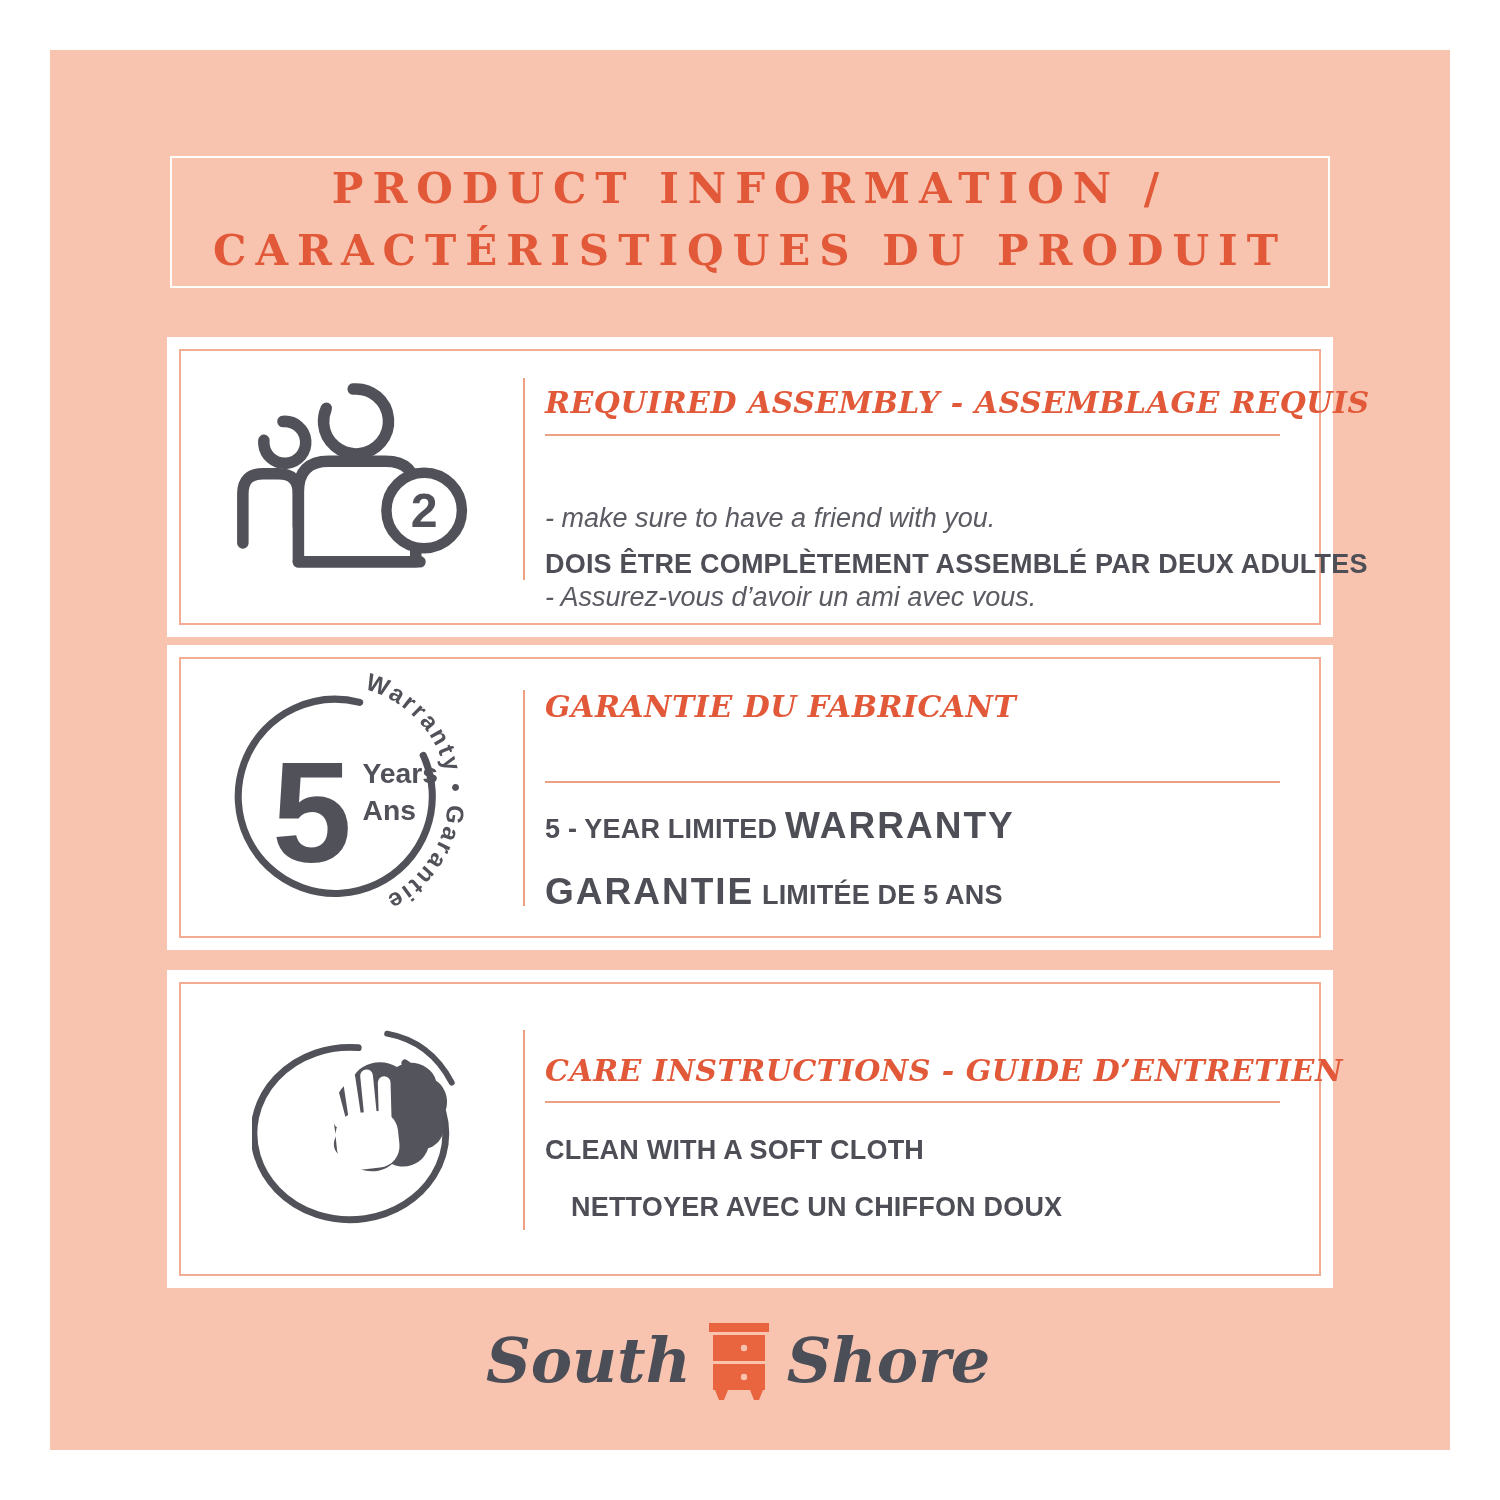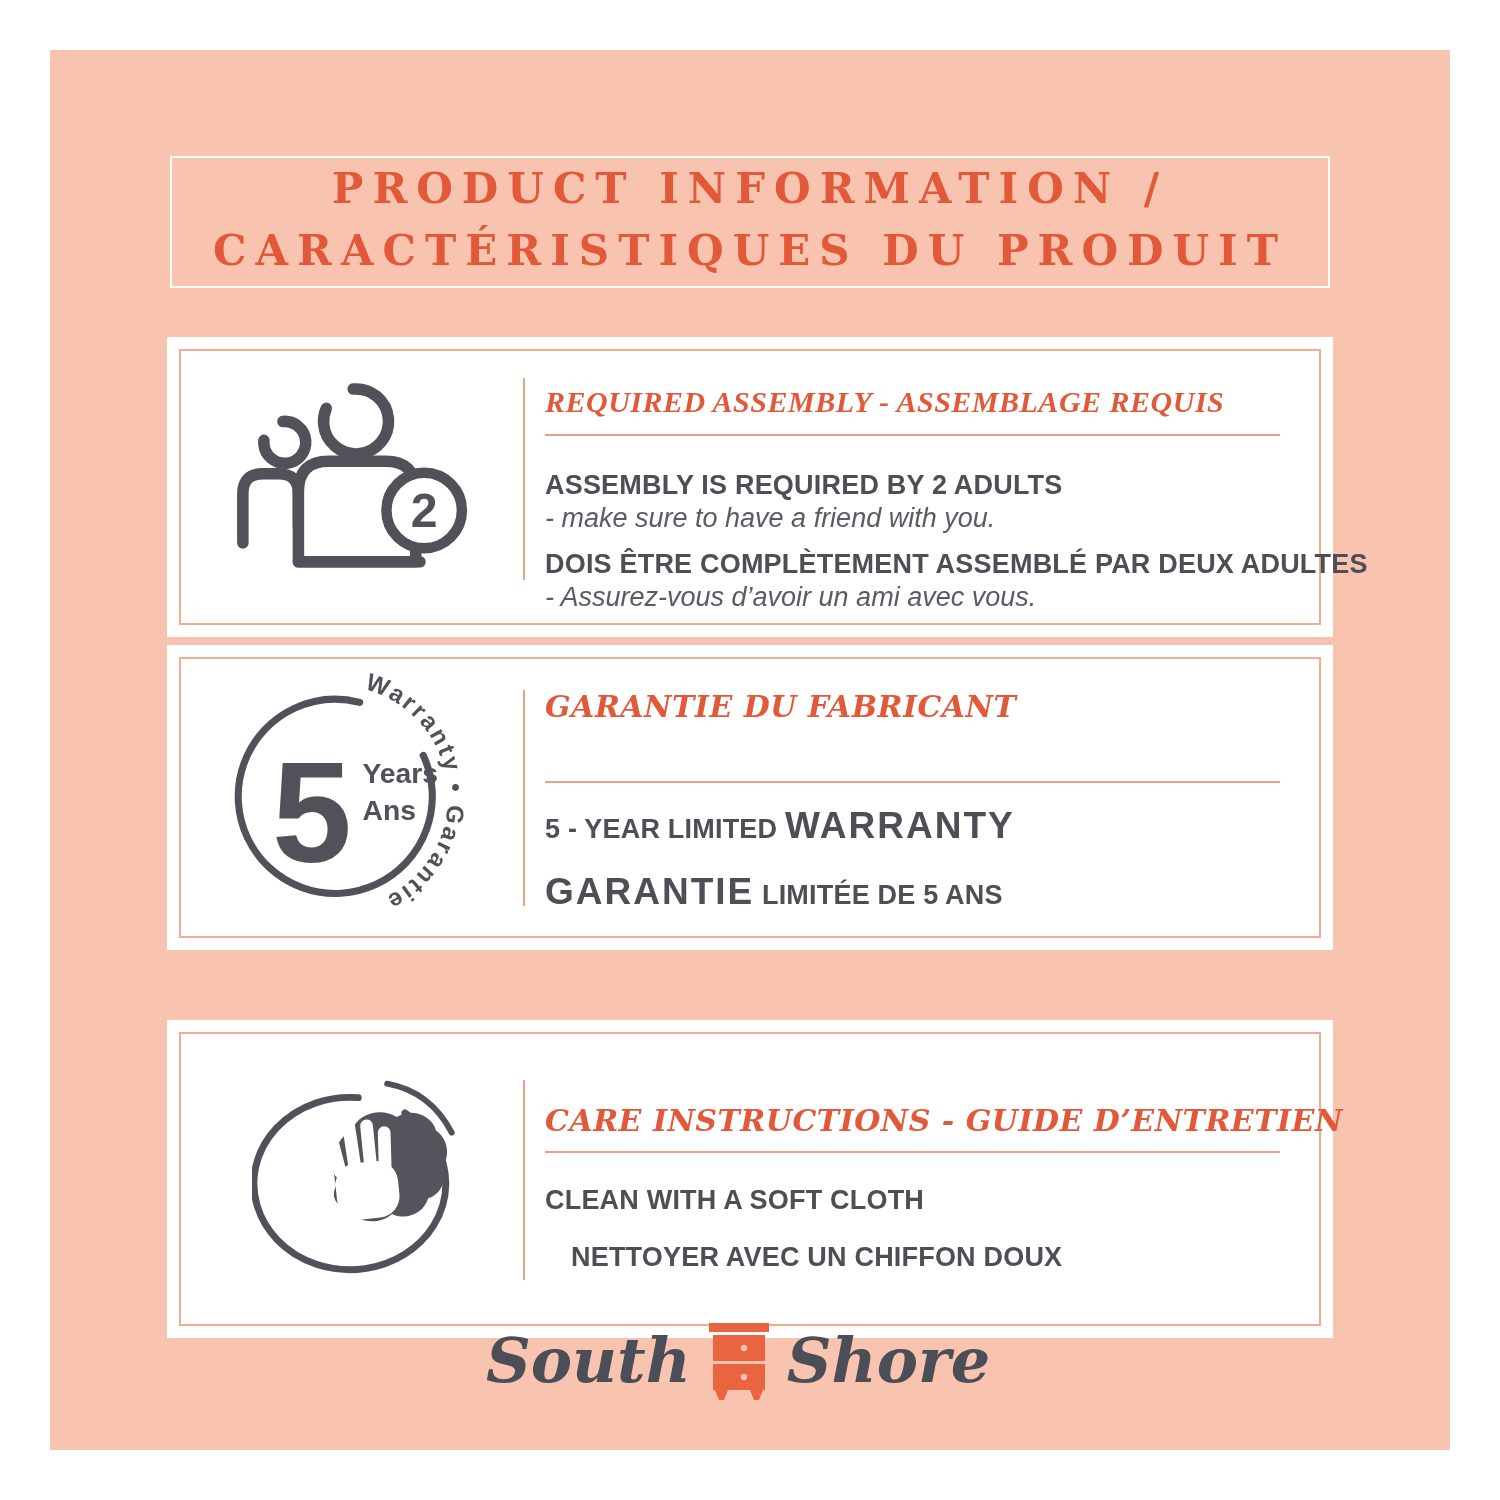--- a/index.html
+++ b/index.html
@@ -12,30 +12,30 @@
              border:2px solid #fffdf9;display:flex;flex-direction:column;
              text-align:center;}
   .title-line{font-family:"DejaVu Serif",serif;font-weight:bold;font-size:42px;
               letter-spacing:9px;color:#e2593a;line-height:62px;white-space:nowrap;}
 
   
   .card{position:absolute;left:167px;width:1166px;background:#ffffff;}
   .card::before{content:"";position:absolute;inset:12px;border:2px solid #f2ac92;pointer-events:none;}
   #card1{top:337px;height:300px;}
   #card2{top:645px;height:305px;}
-  #card3{top:1020px;height:318px;}
+  #card3{top:970px;height:318px;}
 
   .vdiv{position:absolute;left:356px;width:2px;background:#eda183;}
   #card1 .vdiv{top:41px;height:202px;}
   #card2 .vdiv{top:45px;height:216px;}
   #card3 .vdiv{top:60px;height:200px;}
 
   .heading{position:absolute;left:378px;font-family:"DejaVu Serif",serif;font-style:italic;
            font-weight:bold;color:#e2593a;font-size:30px;letter-spacing:0.5px;white-space:nowrap;}
-  #card1 .heading{top:48px;font-family:Liberation Serif, serif;}
+  #card1 .heading{top:48px;}
   #card2 .heading{top:42px;line-height:39px;}
   #card3 .heading{top:83px;}
 
   .rule{position:absolute;left:378px;width:735px;height:2px;background:#eda183;}
   #card1 .rule{top:97px;}
   #card2 .rule{top:136px;}
   #card3 .rule{top:131px;}
 
   .b-line{position:absolute;left:378px;font-weight:bold;color:#4d4e56;font-size:27px;
           letter-spacing:0.2px;white-space:nowrap;}
@@ -81,21 +81,20 @@
       <path class="stroke-ic" d="M17,166 V119 Q17,100 36,100 H51 Q70,100 70,119 V150"></path>
       <path class="stroke-ic" d="M70,184 V117 Q70,88 99,88 H153 Q182,88 182,117 V184 Z" style="fill:#ffffff"></path>
       <path class="stroke-ic" d="M70,184 H186"></path>
       <circle class="stroke-ic" cx="125" cy="50" r="31" pathLength="100" stroke-dasharray="83 17" transform="rotate(-95 125 50)"></circle>
       <circle class="stroke-ic" cx="190" cy="135" r="36" style="fill:#ffffff;stroke-width:10"></circle>
       <text class="ic-text" x="190" y="151" font-size="46" text-anchor="middle">2</text>
     </svg>
     <div class="vdiv"></div>
     <div class="heading">REQUIRED ASSEMBLY - ASSEMBLAGE REQUIS</div>
     <div class="rule"></div>
-    <div class="b-line l1">ASSEMBLY IS REQUIRED BY 2 ADULTS</div>
     <div class="n-line l2">- make sure to have a friend with you.</div>
     <div class="b-line l3">DOIS ÊTRE COMPLÈTEMENT ASSEMBLÉ PAR DEUX ADULTES</div>
     <div class="n-line l4">- Assurez-vous d’avoir un ami avec vous.</div>
   </div>
 
   <div class="card" id="card2">
     <svg class="icon-svg" viewBox="0 0 275 275">
       <circle cx="115" cy="125" r="96" fill="none" stroke="#515259" stroke-width="7" stroke-linecap="round" pathLength="100" stroke-dasharray="86 14" transform="rotate(-25 115 125)"></circle>
       <path id="warc" d="M 143.5,19 A 110,110 0 1 1 73.8,227" fill="none"></path>
       <text class="arc-text"><textPath href="#warc">Warranty • Garantie</textPath></text>

